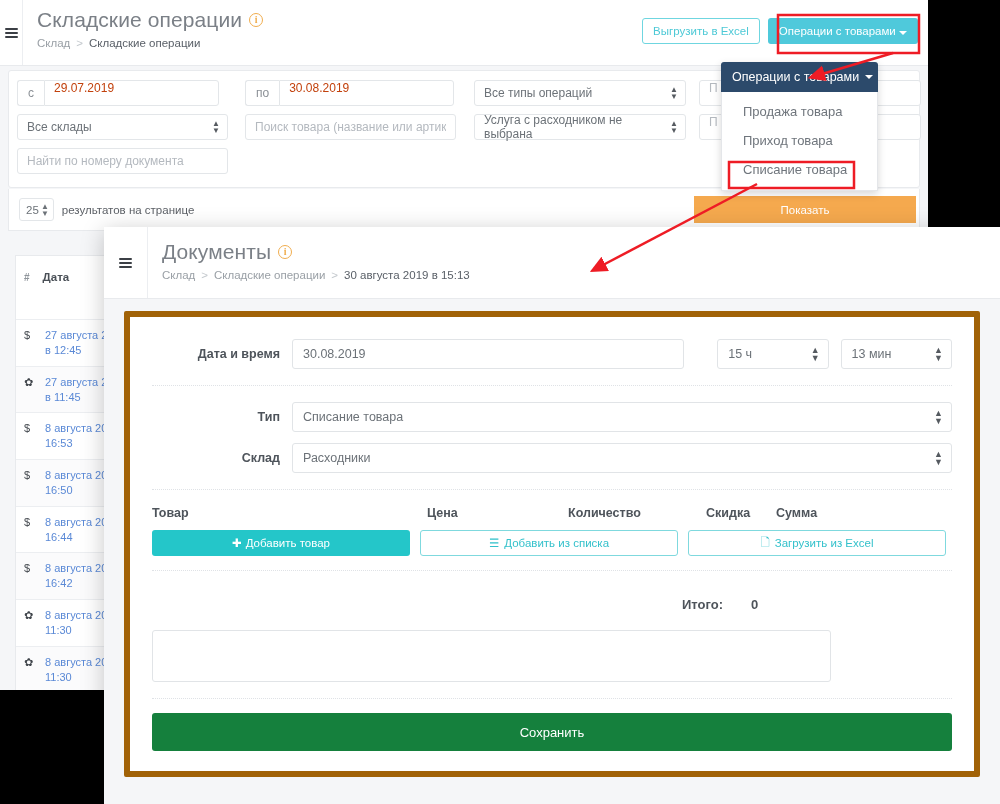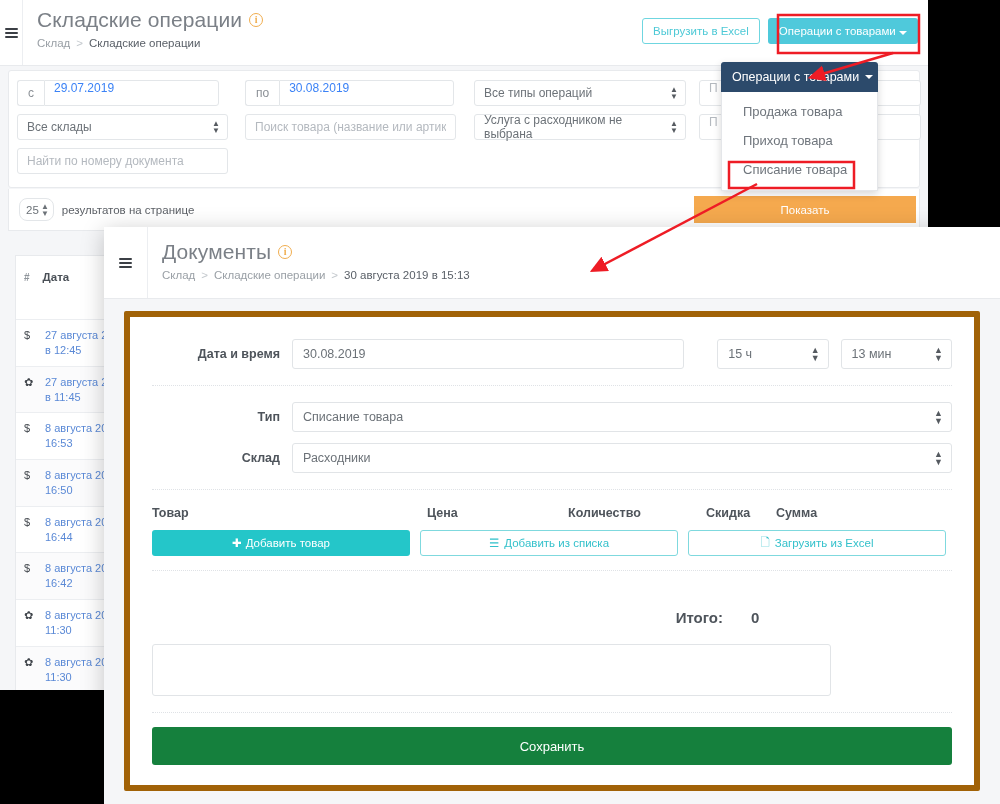--- a/index.html
+++ b/index.html
@@ -59,41 +59,41 @@
     background: #fff; border: 1px solid #e8eaed; border-radius: 3px;
   }
   .f-row { position: absolute; display: flex; gap: 0; }
   .f-prefix {
     border: 1px solid #e3e6e9; border-right: none; background: #fff;
     color: #8b9096; font-size: 12px; padding: 0 10px; height: 26px;
     display: flex; align-items: center; border-radius: 3px 0 0 3px;
   }
   .f-input {
     border: 1px solid #e3e6e9; background: #fff; height: 26px; font-size: 12px;
-    color: #3b82f6; padding: 0 9px; border-radius: 3px; outline: none;
+    color: #c2410c; padding: 0 9px; border-radius: 3px; outline: none;
     font-family: inherit;
   }
   .f-input.joined { border-radius: 0 3px 3px 0; }
   .f-input::placeholder { color: #b4b9bf; }
   .f-select {
     position: relative; border: 1px solid #e3e6e9; background: #fff; height: 26px;
     font-size: 12px; color: #6c7278; padding: 0 20px 0 9px; border-radius: 3px;
     display: flex; align-items: center; cursor: pointer;
   }
   .f-select .spin {
     position: absolute; right: 7px; top: 50%; transform: translateY(-50%);
     font-size: 8px; line-height: 7px; color: #555a60; text-align: center;
   }
   .bg-results {
     position: absolute; left: 8px; top: 189px; width: 912px; height: 42px;
     background: #fff; border: 1px solid #e8eaed; border-top: none;
     display: flex; align-items: center; padding-left: 10px; gap: 8px;
   }
   .per-page {
-    border: 1px solid #e3e6e9; height: 23px; min-width: 34px; border-radius: 8px;
+    border: 1px solid #e3e6e9; height: 23px; min-width: 34px; border-radius: 3px;
     font-size: 11.5px; color: #6c7278; display: flex; align-items: center;
     padding: 0 14px 0 6px; position: relative; cursor: pointer;
   }
   .per-page .spin { position: absolute; right: 4px; top: 50%; transform: translateY(-50%); font-size: 8px; line-height: 7px; }
   .btn-show {
     position: absolute; right: 12px; top: 196px; width: 222px; height: 27px;
     background: #f5a council; background: #f5a94e; color: #fff; border: none; border-radius: 0;
     font-size: 11.5px; cursor: pointer;
   }
 
@@ -161,21 +161,21 @@
   .goods-head { display: flex; font-size: 12.5px; font-weight: bold; color: #4e545b; margin-bottom: 10px; }
   .goods-btns { display: flex; gap: 10px; }
   .btn-add-good {
     background: #24c6c9; color: #fff; border: none; width: 258px; height: 26px; border-radius: 3px;
     font-size: 11.5px; cursor: pointer; display: flex; align-items: center; justify-content: center; gap: 4px;
   }
   .btn-outline {
     background: #fff; border: 1px solid #7fd9de; color: #34c1cb; height: 26px; border-radius: 3px;
     font-size: 11.5px; cursor: pointer; display: flex; align-items: center; justify-content: center; gap: 5px;
   }
-  .total-row { display: flex; align-items: flex-end; margin: 38px 0 4px 0; font-size: 15px; font-weight: bold; color: #4e545b; }
+  .total-row { display: flex; align-items: flex-end; margin: 26px 0 4px 0; font-size: 13px; font-weight: bold; color: #4e545b; }
   .btn-save {
     width: 100%; height: 38px; background: #15803d; color: #fff; border: none; border-radius: 3px;
     font-size: 13px; cursor: pointer; margin-top: 2px;
   }
   .ta {
     border: 1px solid #e1e4e7; border-radius: 3px; background: #fff; width: 679px; height: 52px;
     resize: none; outline: none; font-family: inherit; font-size: 12.5px; color: #6c7278; padding: 7px 9px;
   }
 
   

